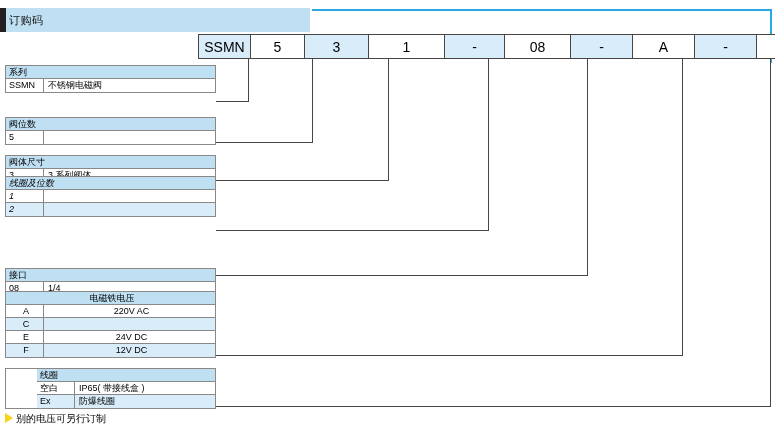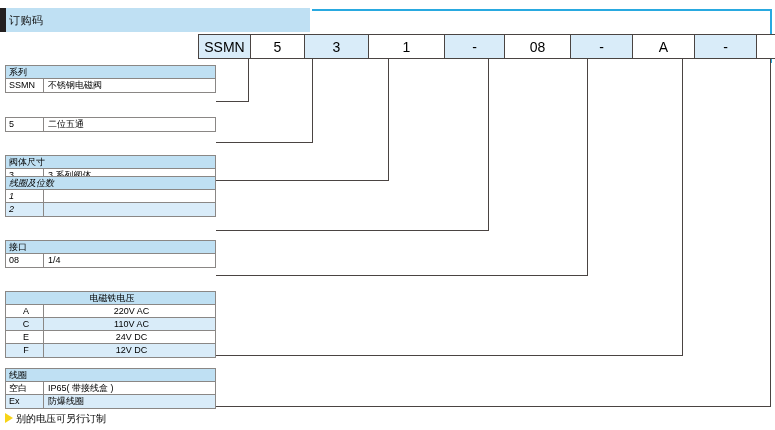--- a/index.html
+++ b/index.html
@@ -208,68 +208,67 @@
 
 <div id="legends">
     <div class="legend" style="top: 65px;">
       <div class="legend-title">系列</div>
       <div class="legend-row">
         <div class="legend-code">SSMN</div>
         <div class="legend-desc">不锈钢电磁阀</div>
       </div>
     </div>
     <div class="legend" style="top: 117px;">
+      <div class="legend-title">阀位数</div>
       <div class="legend-row">
         <div class="legend-code">5</div>
-        <div class="legend-desc">二位五通</div>
       </div>
     </div>
     <div class="legend" style="top: 155px;">
       <div class="legend-title">阀体尺寸</div>
       <div class="legend-row">
         <div class="legend-code">3</div>
         <div class="legend-desc">3 系列阀体</div>
       </div>
     </div>
     <div class="legend" style="top: 176px; font-style: italic;">
       <div class="legend-title">线圈及位数</div>
       <div class="legend-row">
         <div class="legend-code">1</div>
       </div>
       <div class="legend-row shaded">
         <div class="legend-code">2</div>
       </div>
     </div>
-    <div class="legend" style="top: 240px;">
+    <div class="legend" style="top: 268px;">
       <div class="legend-title">接口</div>
       <div class="legend-row">
         <div class="legend-code">08</div>
         <div class="legend-desc">1/4</div>
       </div>
     </div>
     <div class="legend" style="top: 291px; text-align: center;">
       <div class="legend-title">电磁铁电压</div>
       <div class="legend-row">
         <div class="legend-code">A</div>
         <div class="legend-desc">220V AC</div>
       </div>
       <div class="legend-row shaded">
         <div class="legend-code">C</div>
-        <div class="legend-desc">110V AC</div>
       </div>
       <div class="legend-row">
         <div class="legend-code">E</div>
         <div class="legend-desc">24V DC</div>
       </div>
       <div class="legend-row shaded">
         <div class="legend-code">F</div>
         <div class="legend-desc">12V DC</div>
       </div>
     </div>
-    <div class="legend" style="top: 368px;">
+    <div class="legend" style="top: 368px; padding-left: 31px;">
       <div class="legend-title">线圈</div>
       <div class="legend-row">
         <div class="legend-code">空白</div>
         <div class="legend-desc">IP65( 带接线盒 )</div>
       </div>
       <div class="legend-row shaded">
         <div class="legend-code">Ex</div>
         <div class="legend-desc">防爆线圈</div>
       </div>
     </div>

